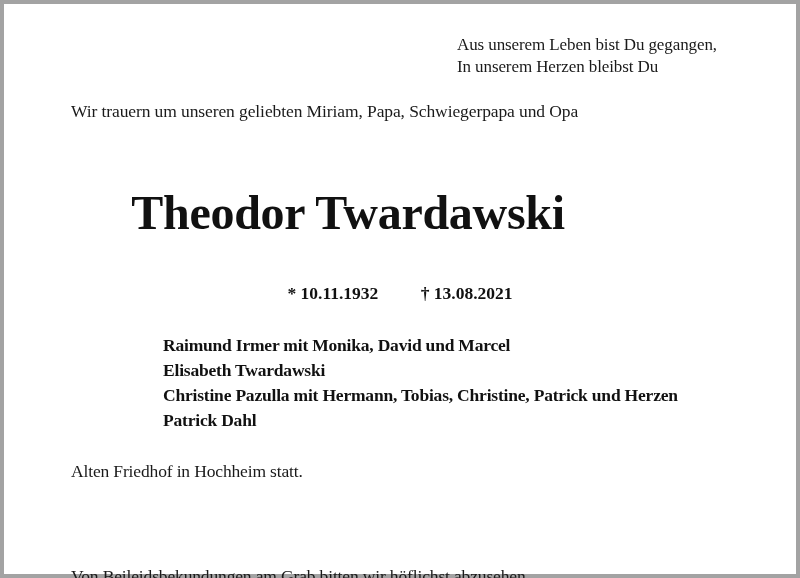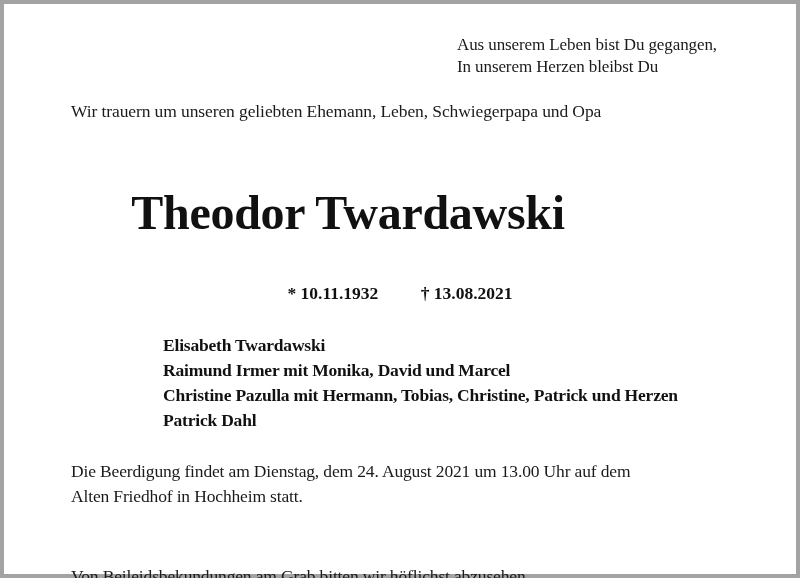--- a/index.html
+++ b/index.html
@@ -98,36 +98,35 @@
 </head>
 <body>
 
 <div class="notice">
 
   <div class="abs motto">
     <div>Aus unserem Leben bist Du gegangen,</div>
     <div>In unserem Herzen bleibst Du</div>
   </div>
 
-  <div class="abs intro">Wir trauern um unseren geliebten Ehemann, Leben, Schwiegerpapa und Opa</div>
+  <div class="abs intro">Wir trauern um unseren geliebten Miriam, Papa, Schwiegerpapa und Opa</div>
 
   <div class="abs deceased-name">Theodor Twardawski</div>
 
   <div class="abs dates">
     <span class="born">* 10.11.1932</span>
     <span class="died">† 13.08.2021</span>
   </div>
 
   <div class="abs mourners">
+    <div>Raimund Irmer mit Monika, David und Marcel</div>
     <div>Elisabeth Twardawski</div>
-    <div>Raimund Irmer mit Monika, David und Marcel</div>
     <div>Christine Pazulla mit Hermann, Tobias, Christine, Patrick und Herzen</div>
     <div>Patrick Dahl</div>
   </div>
 
   <div class="abs funeral">
-    <div>Die Beerdigung findet am Dienstag, dem 24. August 2021 um 13.00 Uhr auf dem</div>
     <div>Alten Friedhof in Hochheim statt.</div>
   </div>
 
   <div class="abs condolences">Von Beileidsbekundungen am Grab bitten wir höflichst abzusehen.</div>
 
 </div>
 
 </body></html>

